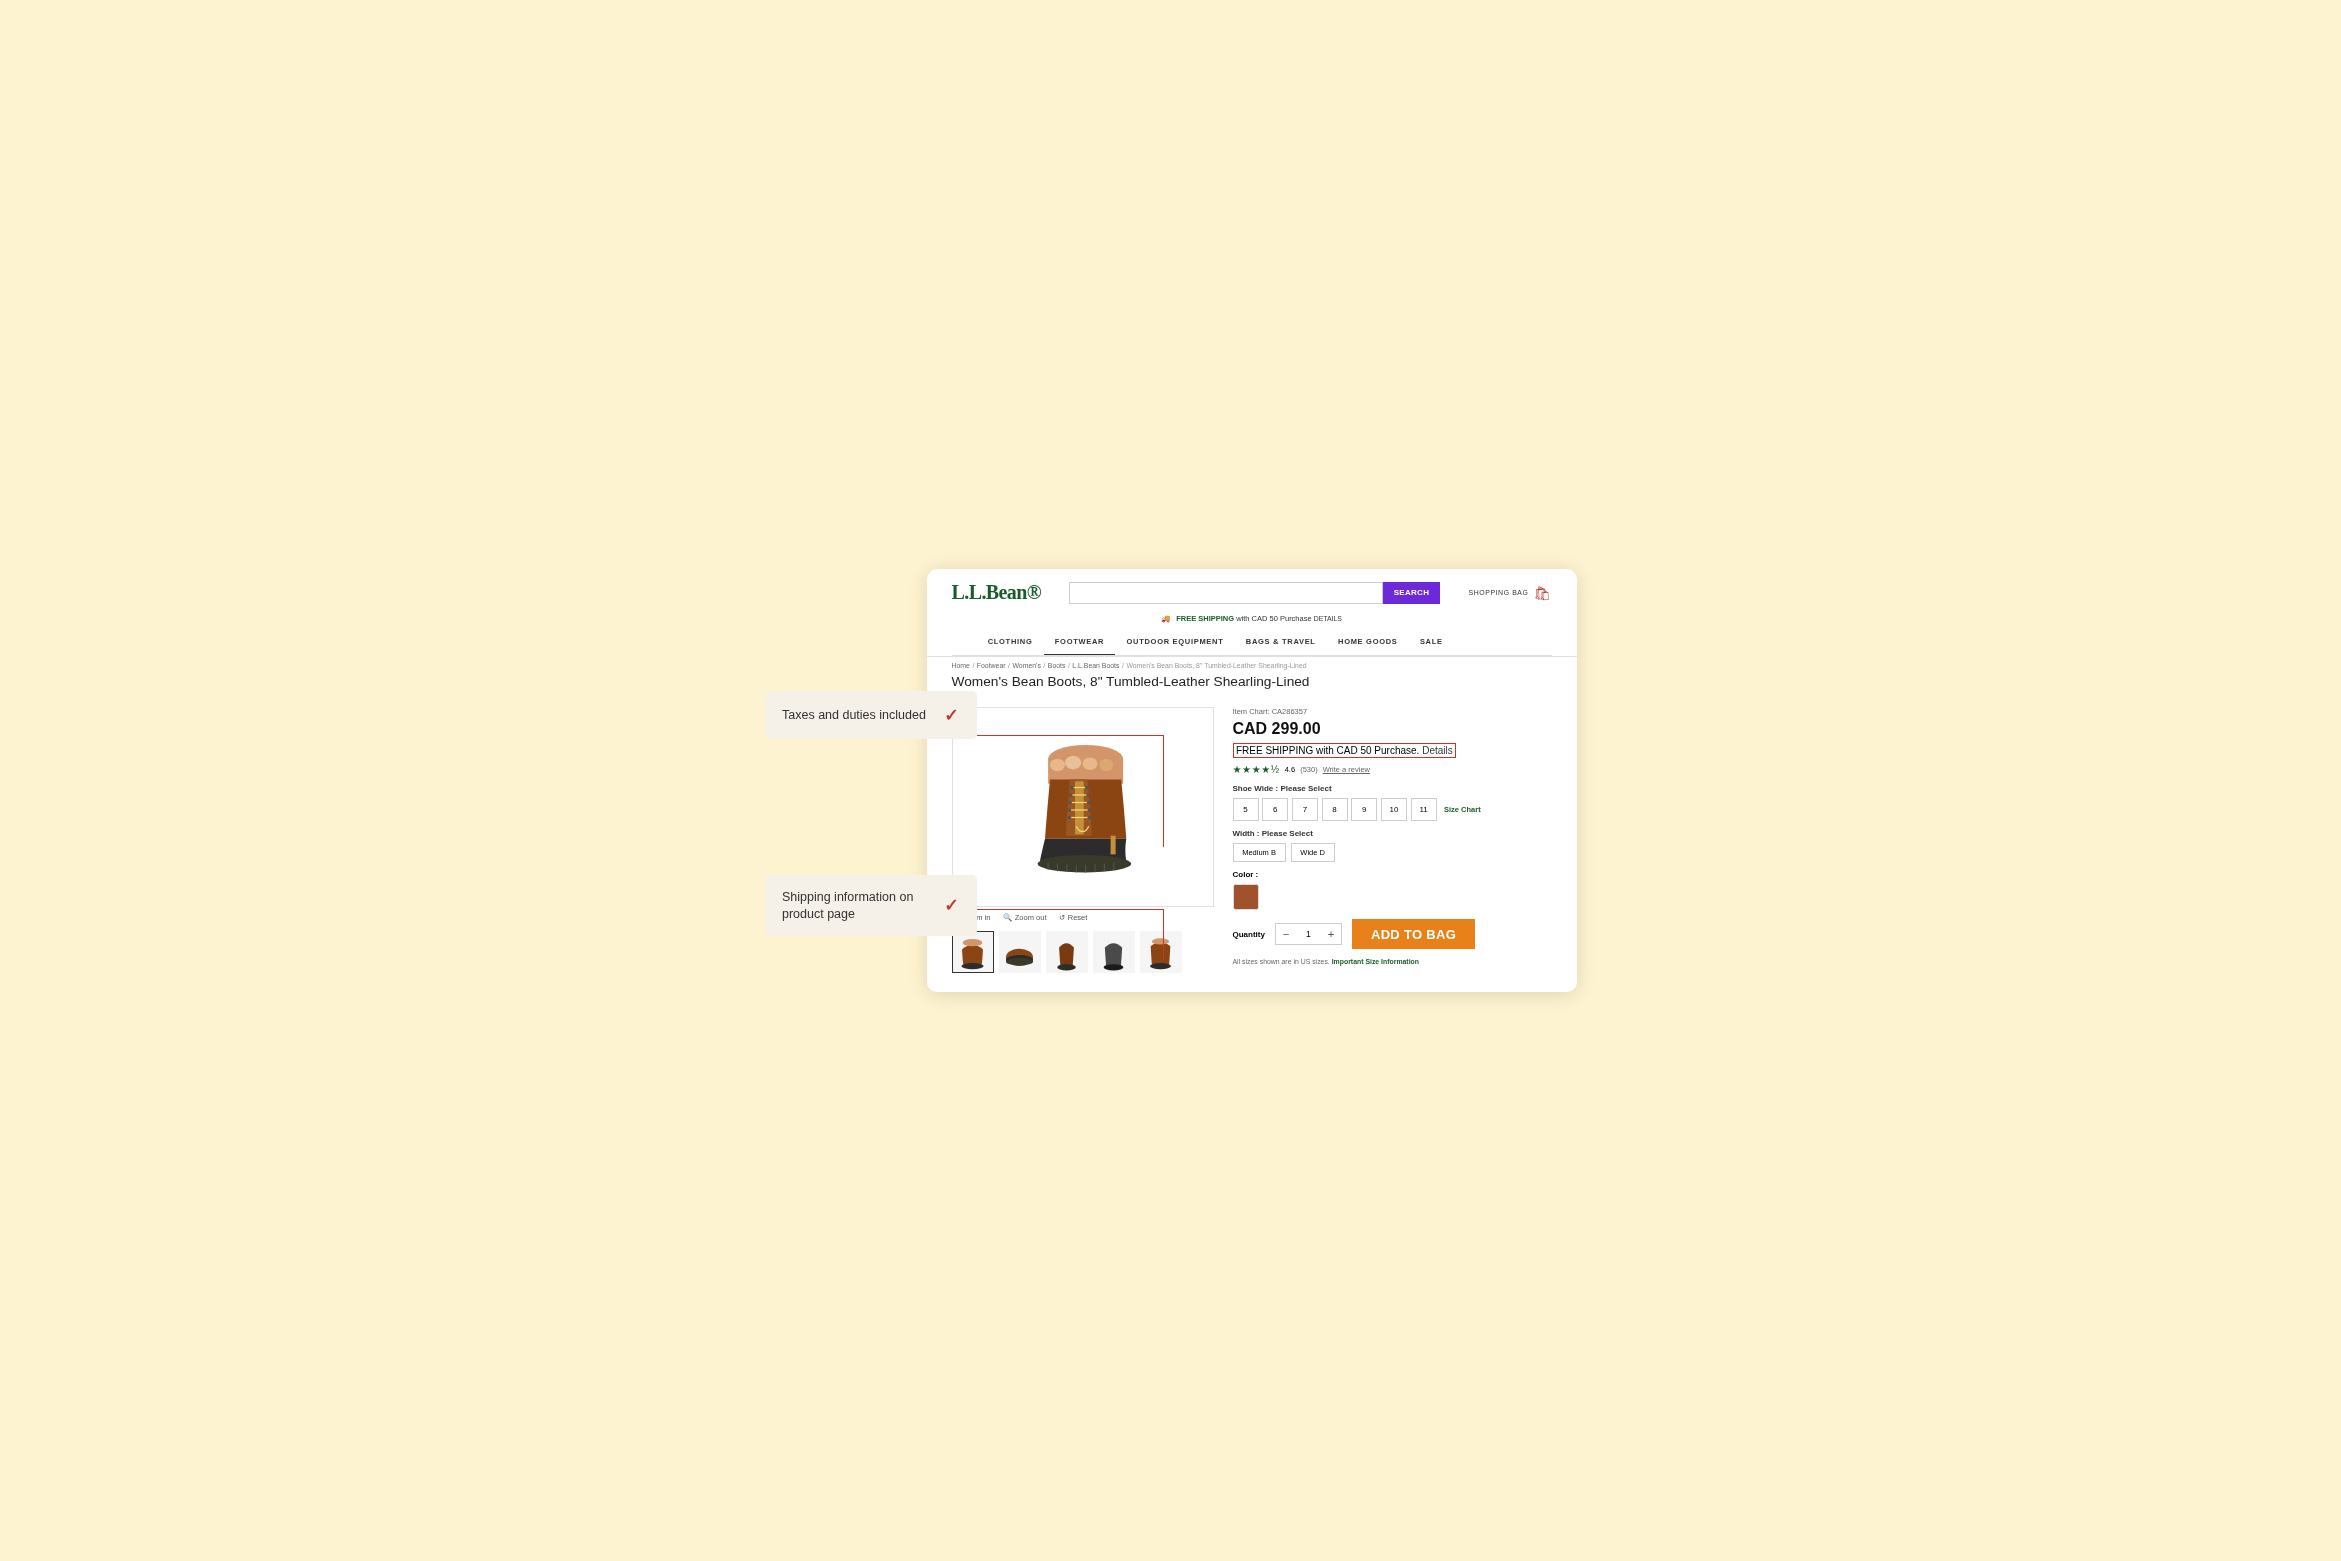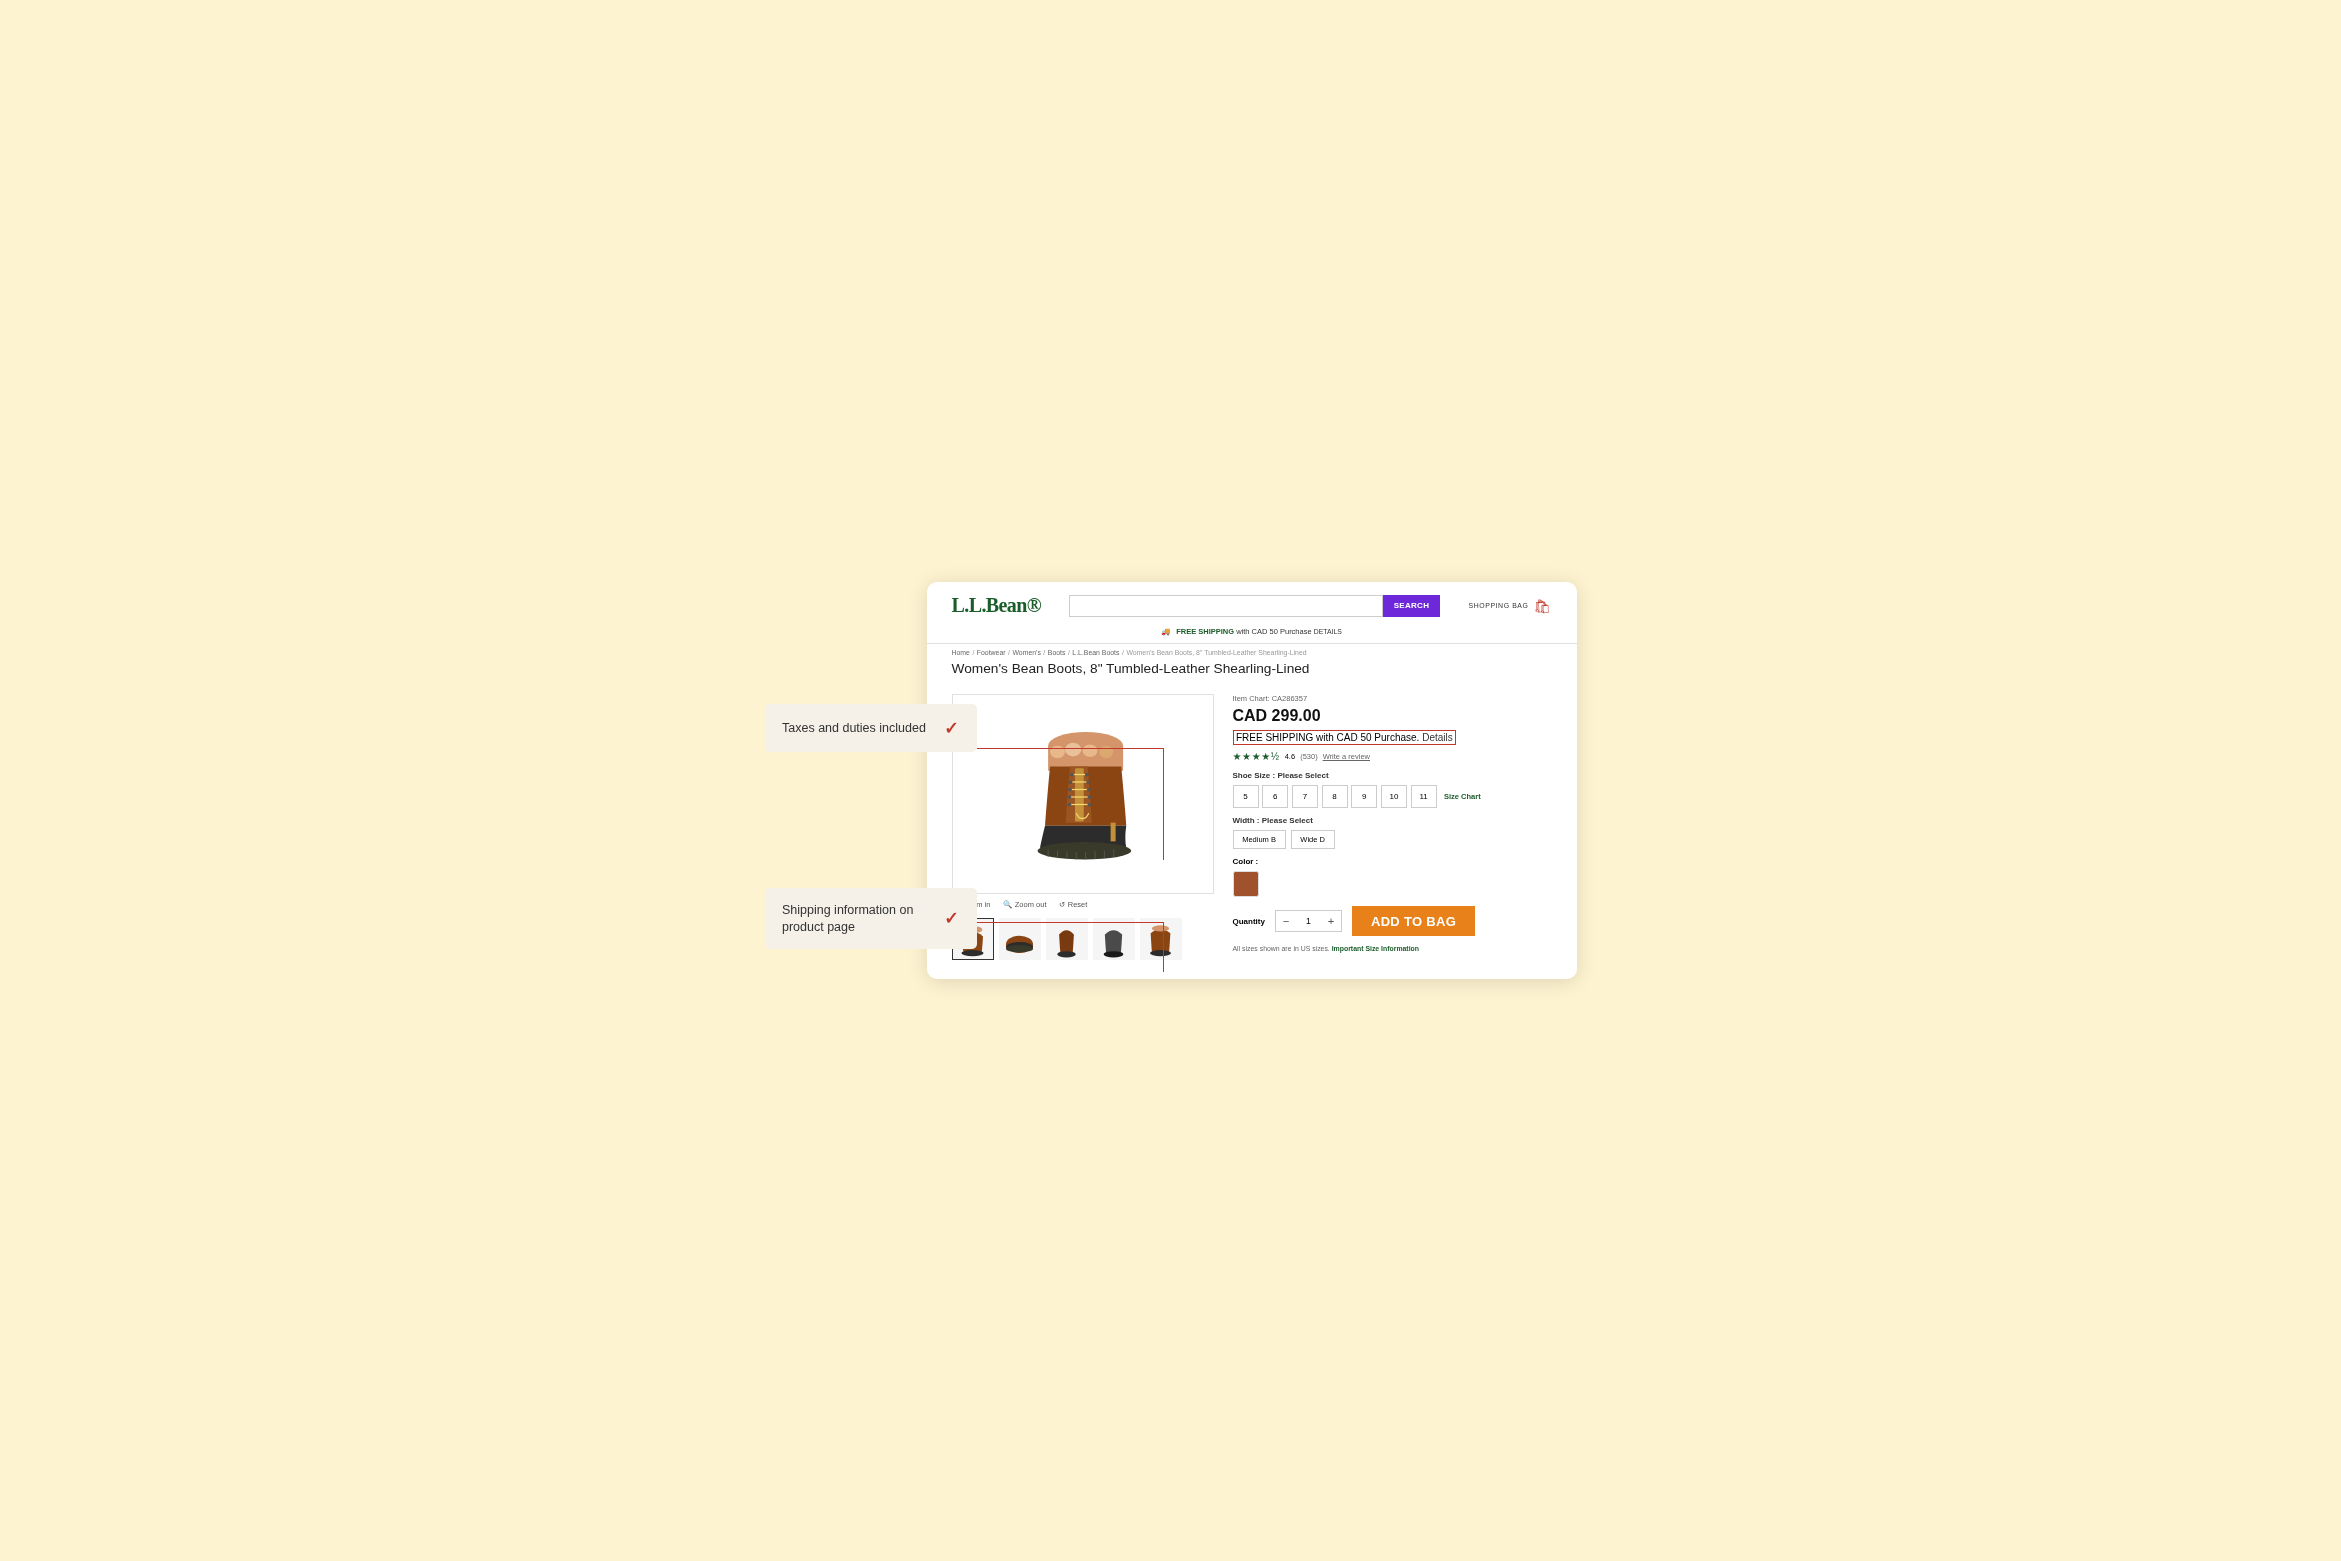--- a/index.html
+++ b/index.html
@@ -476,20 +476,28 @@
           <span class="bag-icon">🛍</span>
         </div>
       </div>
       <div class="free-shipping-bar">
         <span class="truck-icon">🚚</span>
         <strong>FREE SHIPPING</strong>
         <span>with CAD 50 Purchase</span>
         <a>DETAILS</a>
       </div>
 
+      <nav class="site-nav">
+        <div class="nav-item">CLOTHING</div>
+        <div class="nav-item active">FOOTWEAR</div>
+        <div class="nav-item">OUTDOOR EQUIPMENT</div>
+        <div class="nav-item">BAGS &amp; TRAVEL</div>
+        <div class="nav-item">HOME GOODS</div>
+        <div class="nav-item">SALE</div>
+      </nav>
     </div>
 
     <div class="breadcrumb">
       <a>Home</a>
       <span>/</span>
       <a>Footwear</a>
       <span>/</span>
       <a>Women's</a>
       <span>/</span>
       <a>Boots</a>
@@ -619,21 +627,21 @@
           <a style="color:#333;">Details</a>
         </div>
 
         <div class="rating-row">
           <span class="stars">★★★★½</span>
           <span>4.6</span>
           <span class="rating-count">(530)</span>
           <a class="review-link">Write a review</a>
         </div>
 
-        <div class="selector-label">Shoe Size : Please Select</div>
+        <div class="selector-label">Shoe Wide : Please Select</div>
         <div class="size-options">
           <button class="size-btn">5</button>
           <button class="size-btn">6</button>
           <button class="size-btn">7</button>
           <button class="size-btn">8</button>
           <button class="size-btn">9</button>
           <button class="size-btn">10</button>
           <button class="size-btn">11</button>
           <a class="size-chart-link">Size Chart</a>
         </div>

